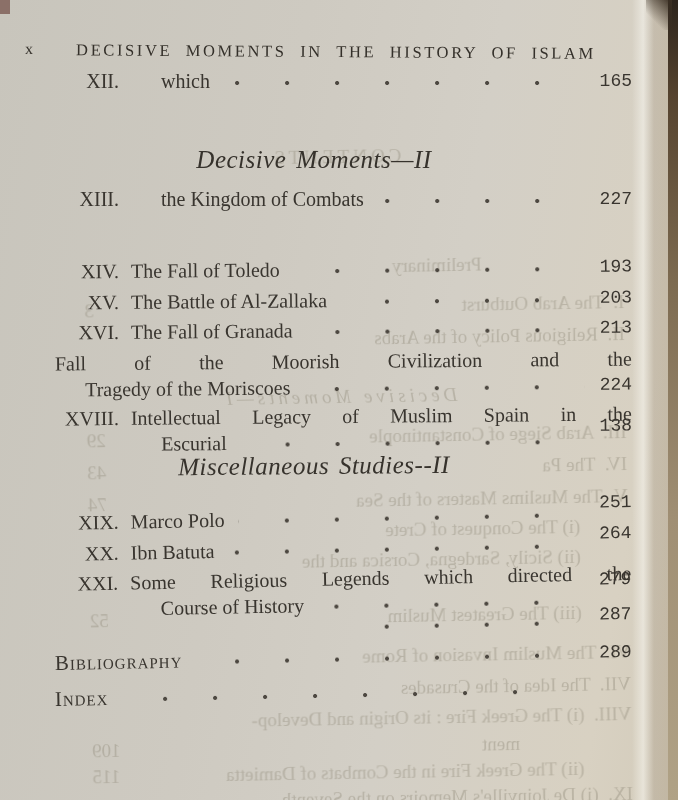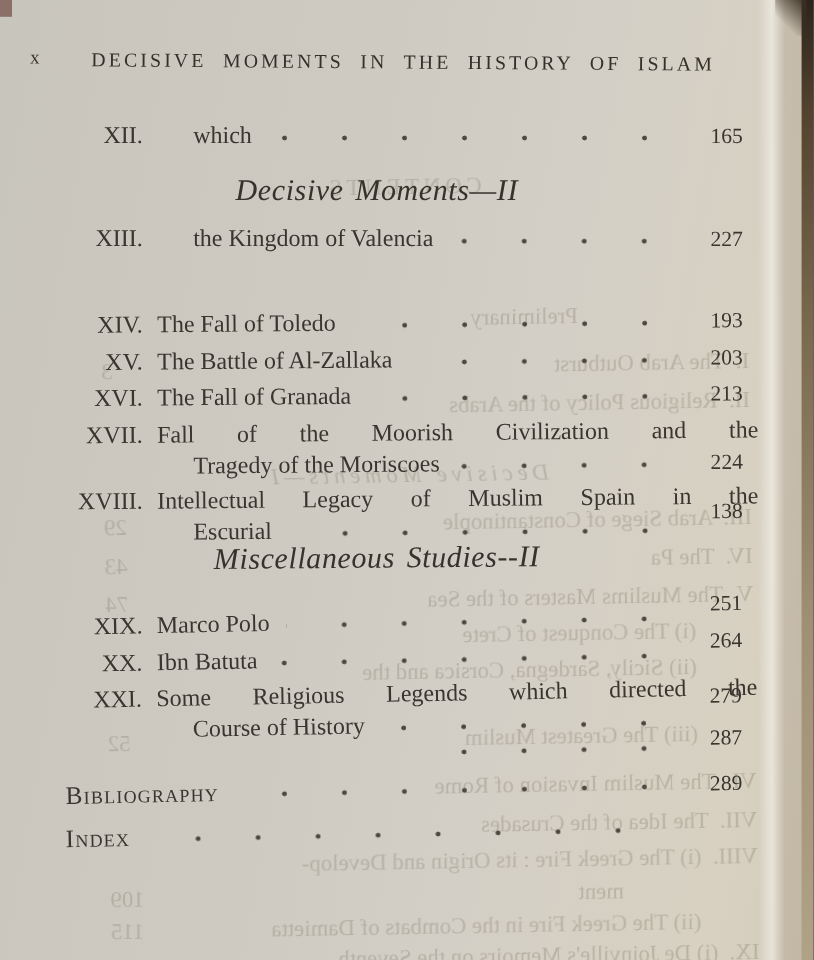--- a/index.html
+++ b/index.html
@@ -21,21 +21,21 @@
   .runhead{position:absolute;top:42px;left:0;right:40px;display:flex;transform:rotate(.4deg);}
   .folio{width:34px;text-align:right;font-size:16px;letter-spacing:1px;}
   .runtitle{flex:1;text-align:center;font-size:16.5px;letter-spacing:2.6px;word-spacing:7px;color:#34302a;}
 
   .row{position:absolute;left:55px;right:46px;display:flex;font-size:20px;line-height:26px;}
   .num{width:64px;text-align:right;padding-right:12px;flex:none;}
   .title{flex:1;min-width:0;}
   .just{display:block;text-align:justify;text-align-last:justify;}
   .lrow{display:flex;}
   .indent{padding-left:30px;}
-  .pg{width:40px;flex:none;font-size:18px;}
+  .pg{width:40px;text-align:right;flex:none;font-size:18px;font-family:Liberation Mono, monospace;}
   .dots{flex:1;height:10px;align-self:flex-end;margin:0 8px 6px 14px;
     background-image:radial-gradient(circle at 3px 5px,#4d4841 1.7px,rgba(0,0,0,0) 2.3px);
     background-size:50px 10px;background-repeat:repeat-x;background-position:right center;}
   .heading{position:absolute;left:0;right:50px;text-align:center;font-style:italic;
     font-size:25px;color:#36322c;letter-spacing:.5px;word-spacing:3px;}
   .sc{font-variant:small-caps;letter-spacing:1px;font-size:21px;}
   .spacer{flex:none;}
   .tilt1{transform:rotate(-.5deg);}
   .tilt2{transform:rotate(-1.1deg);transform-origin:left bottom;}
   .r-up10{transform:translateY(-10px);}
@@ -78,38 +78,38 @@
     <div class="gline" style="top:788px"><span>IX.  (i) De Joinville's Memoirs on the Seventh</span></div>
   </div>
 
   <div class="content">
 
     <div class="runhead">
       <span class="folio">x</span>
       <span class="runtitle">DECISIVE MOMENTS IN THE HISTORY OF ISLAM</span>
     </div>
 
-    <div class="row" style="top:100px">
+    <div class="row" style="top:68px">
       <span class="num">XII.</span>
       <div class="title">
         <span class="lrow indent">
           <span>which</span>
           <span class="dots"></span>
           <span class="pg">165</span>
         </span>
       </div>
     </div>
 
     <div class="heading" style="top:146px">Decisive Moments—II</div>
 
     <div class="row" style="top:186px">
       <span class="num">XIII.</span>
       <div class="title">
         <span class="lrow indent">
-          <span>the Kingdom of Valencia</span>
+          <span>the Kingdom of Combats</span>
           <span class="dots"></span>
           <span class="pg">227</span>
         </span>
       </div>
     </div>
 
     <div class="row tilt1" style="top:256px">
       <span class="num">XIV.</span>
       <div class="title lrow">
         <span>The Fall of Toledo</span>
@@ -130,21 +130,20 @@
     <div class="row tilt1" style="top:317px">
       <span class="num">XVI.</span>
       <div class="title lrow">
         <span>The Fall of Granada</span>
         <span class="dots"></span>
         <span class="pg">213</span>
       </div>
     </div>
 
     <div class="row tilt1" style="top:348px">
-      <span class="num">XVII.</span>
       <div class="title">
         <span class="just">Fall of the Moorish Civilization and the</span>
         <span class="lrow indent">
           <span>Tragedy of the Moriscoes</span>
           <span class="dots"></span>
           <span class="pg">224</span>
         </span>
       </div>
     </div>
 

